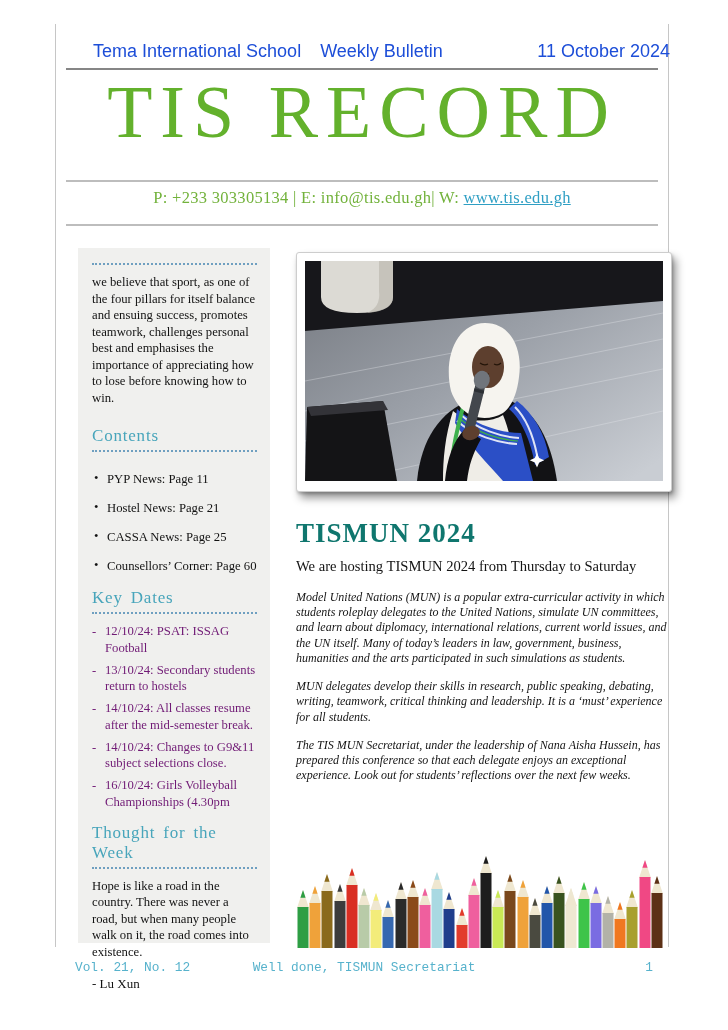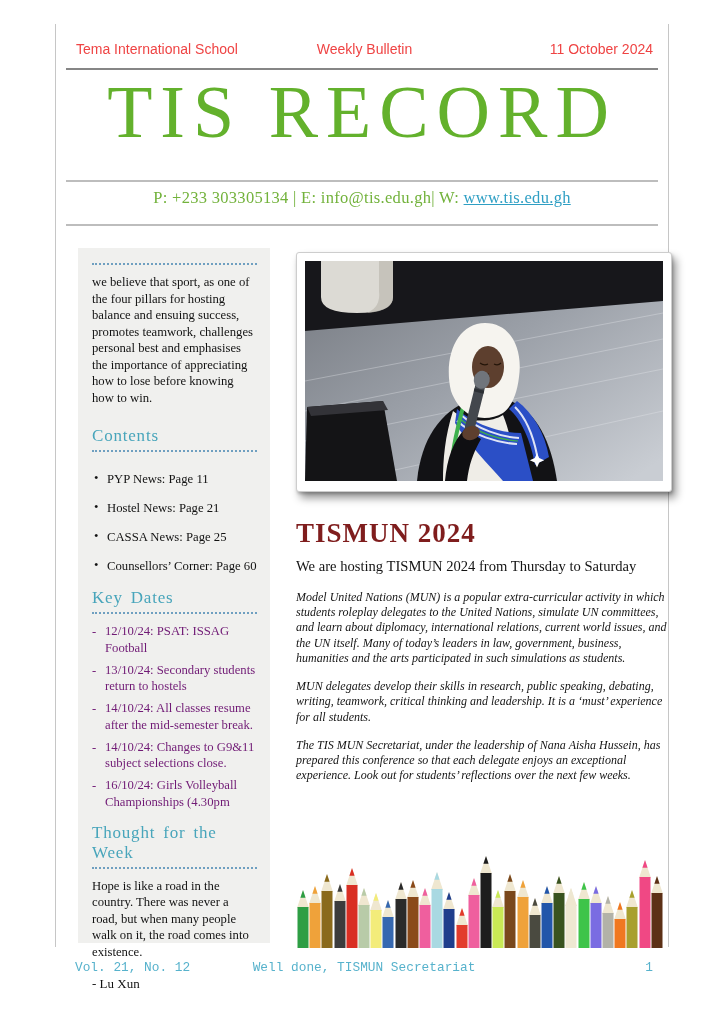--- a/index.html
+++ b/index.html
@@ -7,23 +7,23 @@
     width:728px;height:1030px;background:#ffffff;position:relative;
     font-family:"Liberation Serif",serif;overflow:hidden;
     -webkit-font-smoothing:antialiased;
   }
   .page{
     position:absolute;left:55px;top:24px;width:612px;height:923px;
     border-left:1px solid #c6c6c6;border-right:1px solid #c6c6c6;background:#fff;
   }
   
   .top-header{
-    position:absolute;top:17px;left:0;width:100%;box-sizing:border-box;
+    position:absolute;top:17px;left:17px;width:100%;box-sizing:border-box;
     display:grid;grid-template-columns:1fr auto 1fr;padding:0 15px 0 20px;
-    font-family:"Liberation Sans",sans-serif;font-size:14px;color:#ef4444;
+    font-family:"Liberation Sans",sans-serif;font-size:18px;color:#1d4ed8;
   }
   .top-header .right{text-align:right}
   .rule-dark{position:absolute;top:44px;left:10px;right:10px;border-top:2px solid #868686;}
   .masthead{
     position:absolute;top:50px;width:100%;text-align:center;
     font-family:"Liberation Serif",serif;font-weight:400;
     font-size:74px;line-height:1.05;letter-spacing:8px;color:#63b12c;white-space:nowrap;
   }
   .rule-light1{position:absolute;top:156px;left:10px;right:10px;border-top:2px solid #bdbdbd;}
   .contact-line{
@@ -54,21 +54,21 @@
 
   
   .main{position:absolute;left:240px;top:228px;width:378px;}
   .photo-frame{
     width:376px;box-sizing:border-box;background:#fff;border:1px solid #cdcdcd;
     border-radius:3px;padding:8px 8px 10px;
     box-shadow:4px 6px 9px rgba(0,0,0,0.42),1px 2px 3px rgba(0,0,0,0.2);
   }
   .photo-frame svg{display:block;width:100%;height:auto;}
   .article-title{
-    margin:26px 0 9px;font-size:27px;font-weight:700;color:#7f1d1d;letter-spacing:1px;
+    margin:26px 0 9px;font-size:27px;font-weight:700;color:#0f766e;letter-spacing:1px;
   }
   .lead{margin:0 0 15px;font-size:14.6px;color:#141414;}
   .para{margin:0 0 13px;font-size:12px;line-height:1.27;color:#141414;font-style:italic;}
 
   
   .pencils{
     position:absolute;left:241px;top:828px;width:366px;height:96px;
     display:flex;align-items:flex-end;justify-content:space-between;
   }
   .pencils svg{display:block;}
@@ -98,21 +98,21 @@
   <div class="rule-light1"></div>
   <div class="contact-line">
     <span>P: +233 303305134  |  E: info@tis.edu.gh|  W:</span>
     <span> </span>
     <span class="site">www.tis.edu.gh</span>
   </div>
   <div class="rule-light2"></div>
 
   <div class="sidebar">
     <div class="dotted"></div>
-    <p class="side-text">we believe that sport, as one of the four pillars for hosting balance and ensuing success, promotes teamwork, challenges personal best and emphasises the importance of appreciating how to lose before knowing how to win.</p>
+    <p class="side-text">we believe that sport, as one of the four pillars for itself balance and ensuing success, promotes teamwork, challenges personal best and emphasises the importance of appreciating how to lose before knowing how to win.</p>
 
     <h3 class="side-heading">Contents</h3>
     <div class="dotted"></div>
     <div class="contents-list">
       <div class="contents-item">PYP News: Page 11</div>
       <div class="contents-item">Hostel News: Page 21</div>
       <div class="contents-item">CASSA News: Page  25</div>
       <div class="contents-item">Counsellors’ Corner: Page 60</div>
     </div>
 

